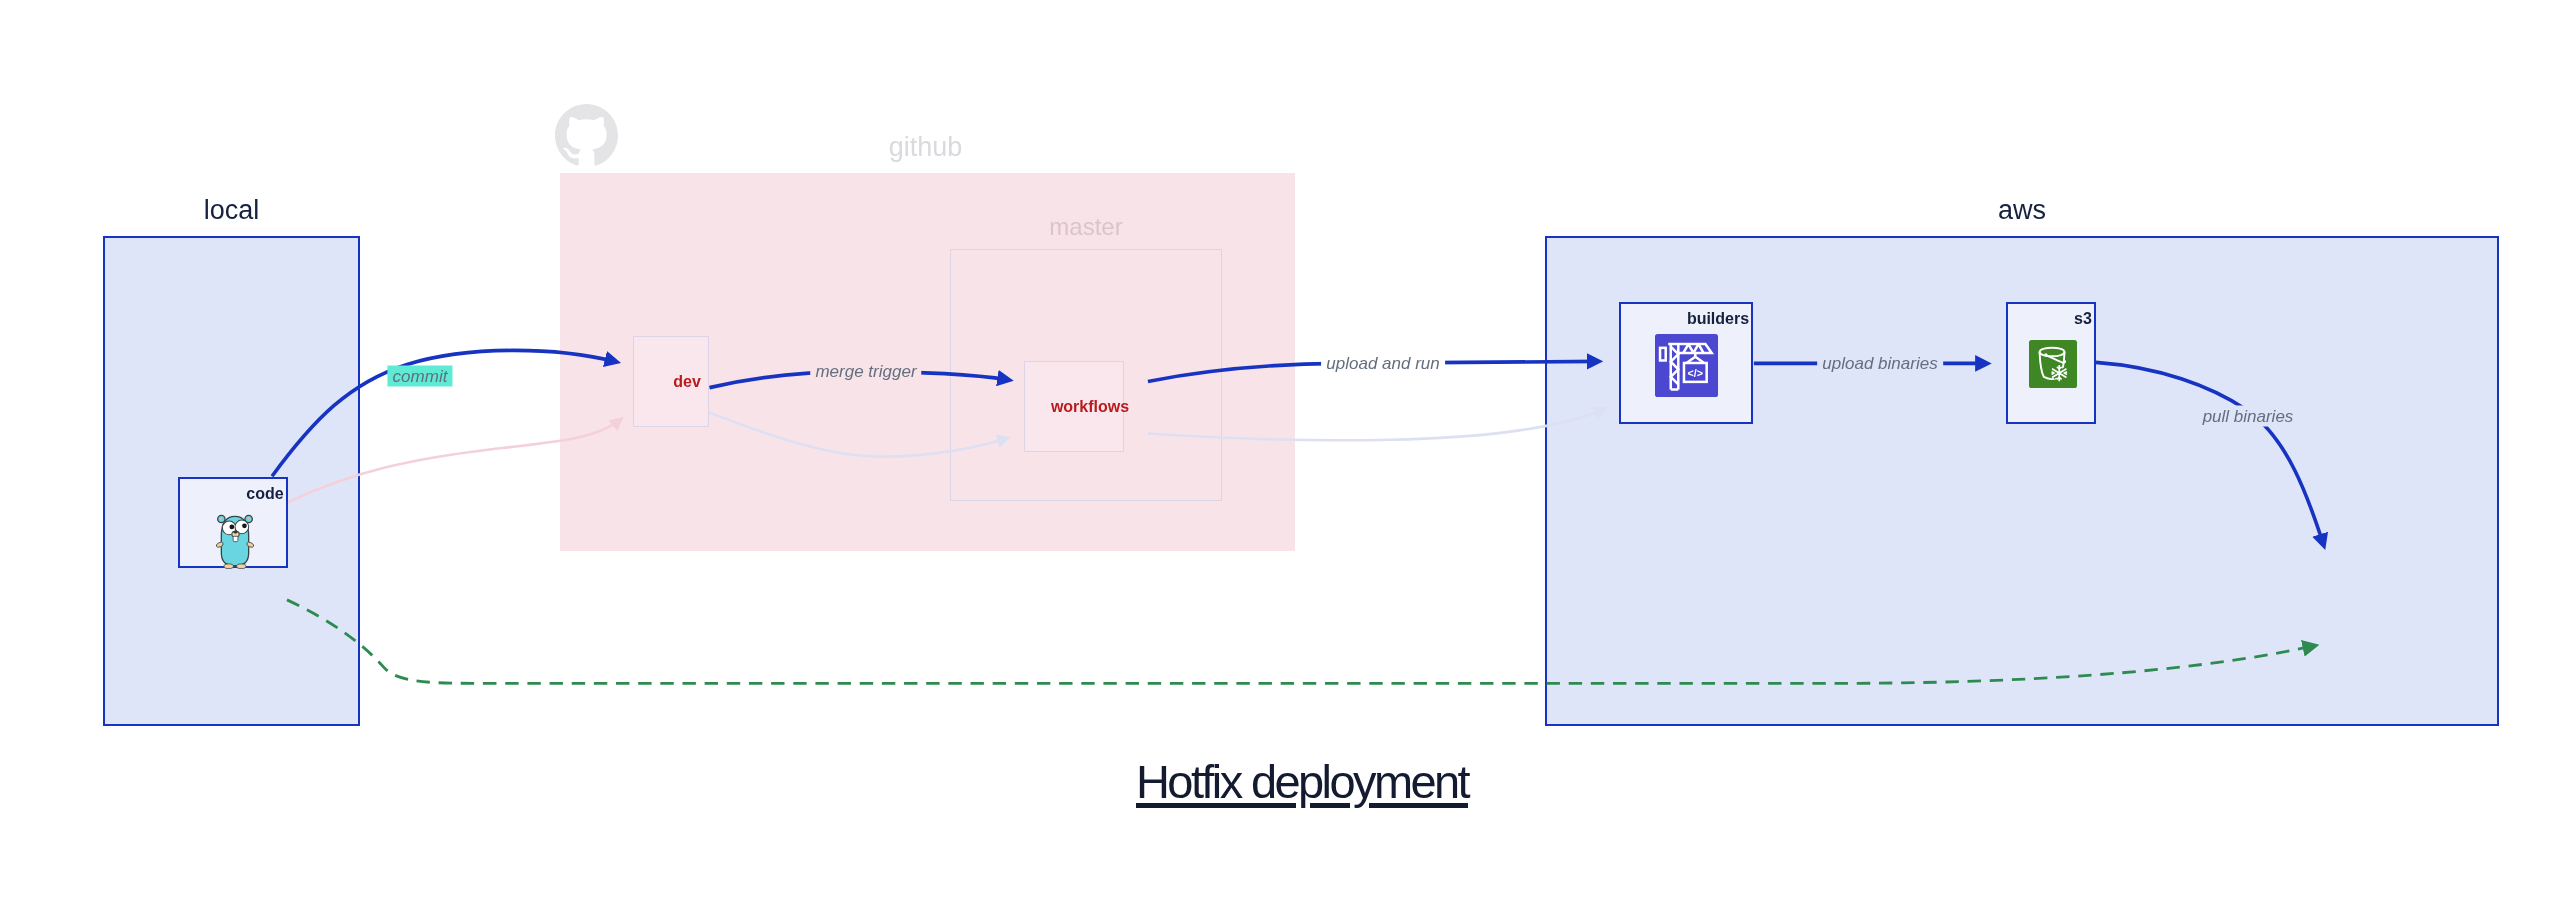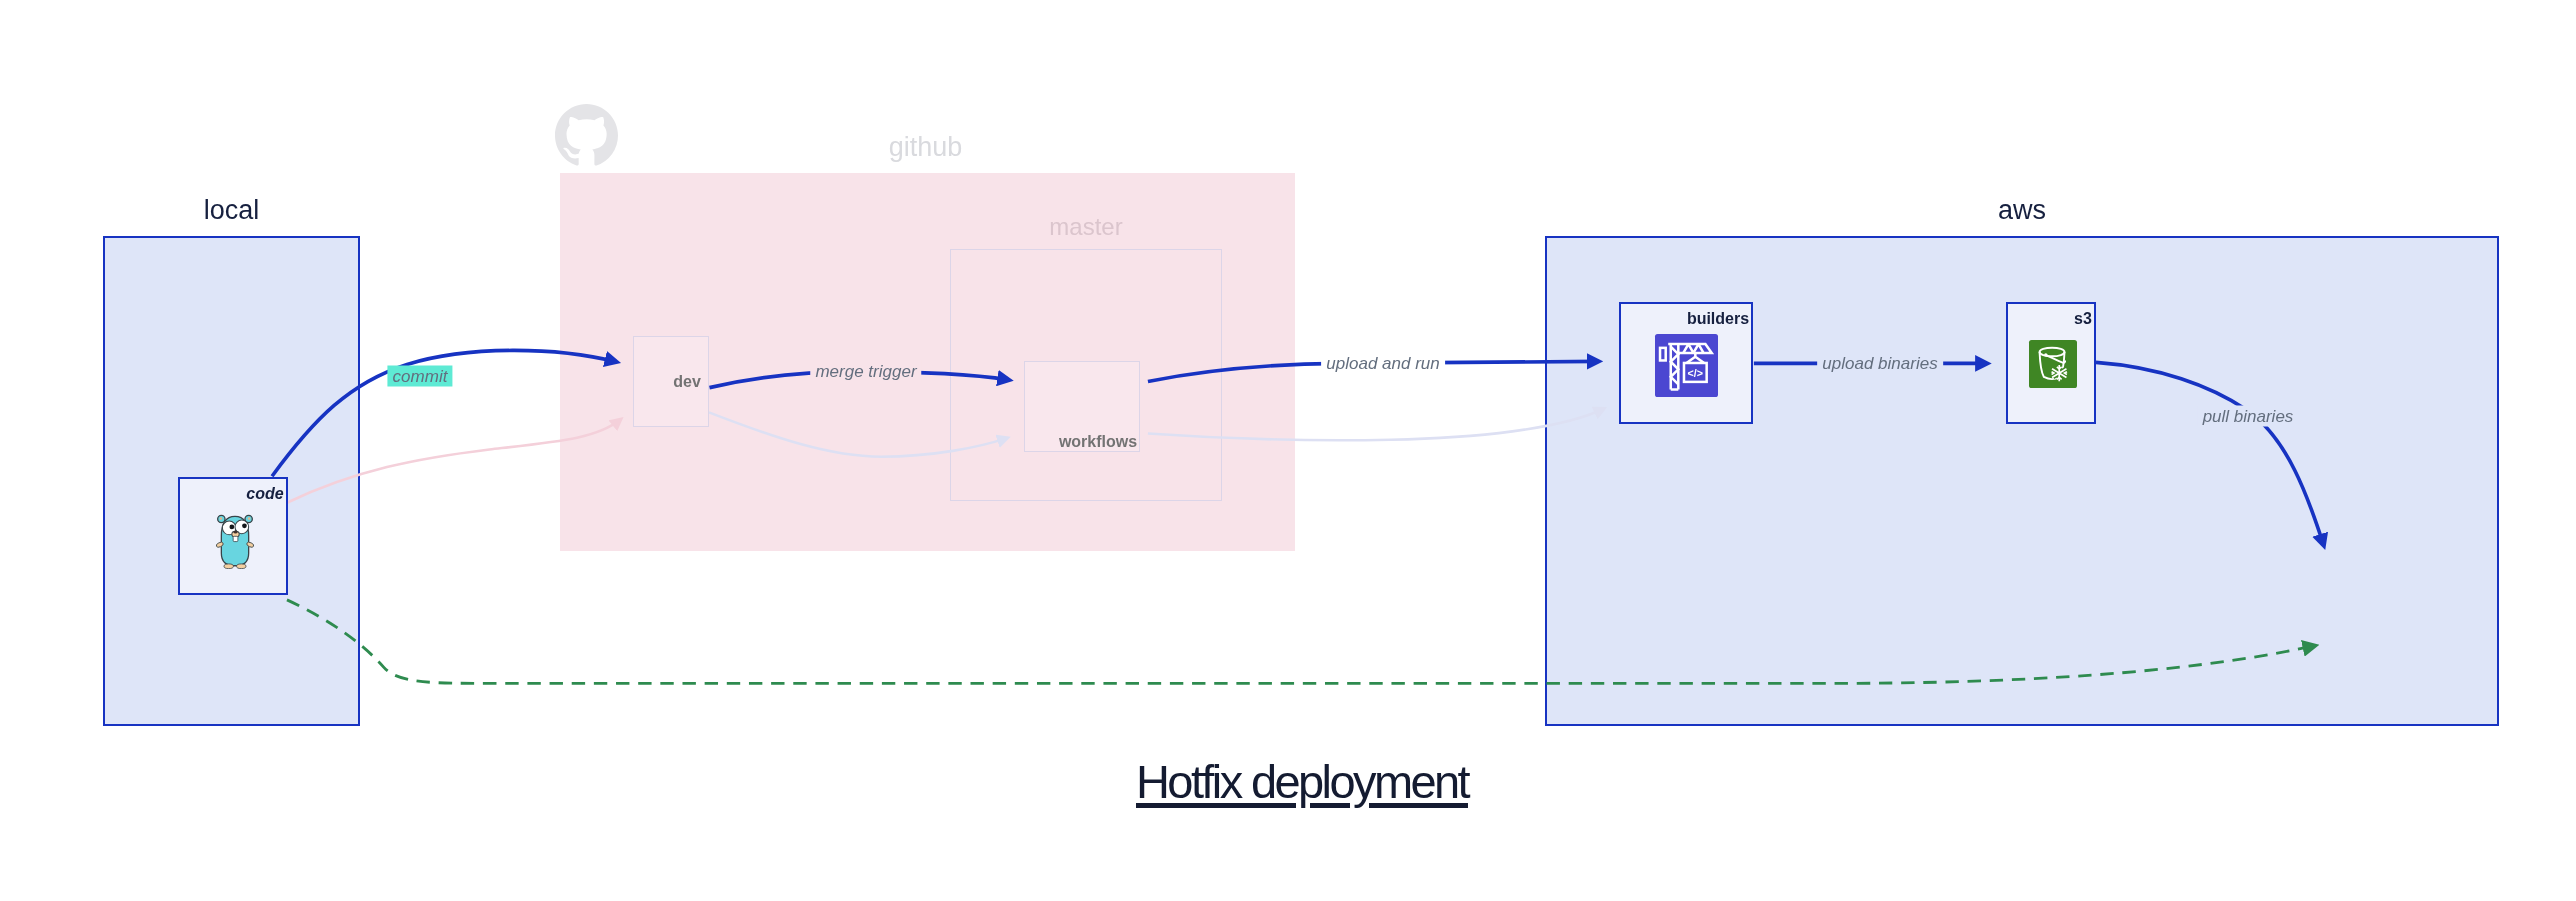--- a/index.html
+++ b/index.html
@@ -16,25 +16,25 @@
   .region-label { position:absolute; font-size:27px; color:#16203f; text-align:center; z-index:6; }
   #label-local  { left:103px;  top:195px; width:257px; }
   #label-aws    { left:1545px; top:195px; width:954px; }
   #label-github { left:560px; top:132px; width:731px; text-align:center; color:#d9dade; }
   #label-master { left:950px; top:213px; width:272px; font-size:24px; color:#dbc5cd; }
   #octocat { position:absolute; left:555px; top:104px; width:63px; height:63px; z-index:6; }
 
   .node { position:absolute; box-sizing:border-box; background:#eef1fb; border:2.1px solid #1733c2; z-index:5; }
   .node-label { position:absolute; left:0; width:100%; text-align:center; font-weight:bold; font-size:16px; color:#16203f;padding-left:32px; }
   .node.faded { background:#f9e7ed; border:1.5px solid #dcd5e8; display:flex; align-items:center; justify-content:center; }
-  .node.faded .node-label { position:static; color:#737373; }
+  .node.faded .node-label { position:static; color:#b91c1c; }
 
-  #node-code      { left:178px;  top:477px;  width:110px; height:118px;font-style:italic; }
+  #node-code      { left:178px;  top:477px;  width:110px; height:91px; }
   #node-dev       { left:633px; top:336px;  width:76px; height:91px; }
-  #node-workflows { left:1024px; top:361px;  width:116px; height:91px;align-items:flex-end; }
+  #node-workflows { left:1024px; top:361px;  width:100px; height:91px; }
   #node-builders  { left:1619px; top:302px;  width:134px; height:122px; }
   #node-s3        { left:2006px; top:302px;  width:90px; height:122px; }
   #node-ec2       { left:2329px; top:559px; width:98px; height:122px; }
   .node .node-label { top:6.2px; }
 
   .aws-icon { position:absolute; border-radius:2.6px; }
   #icon-builders { left:34px; top:30px; width:63px; height:63px; background:#4b47d1; }
   #icon-s3       { left:20.6px; top:36px; width:48px;  height:48px;  background:#3f8624; }
   #icon-ec2      { left:23px; top:35px; width:50px;  height:50px;  background:#d86613; }
   .aws-icon svg { position:absolute; left:0; top:0; width:100%; height:100%; }

